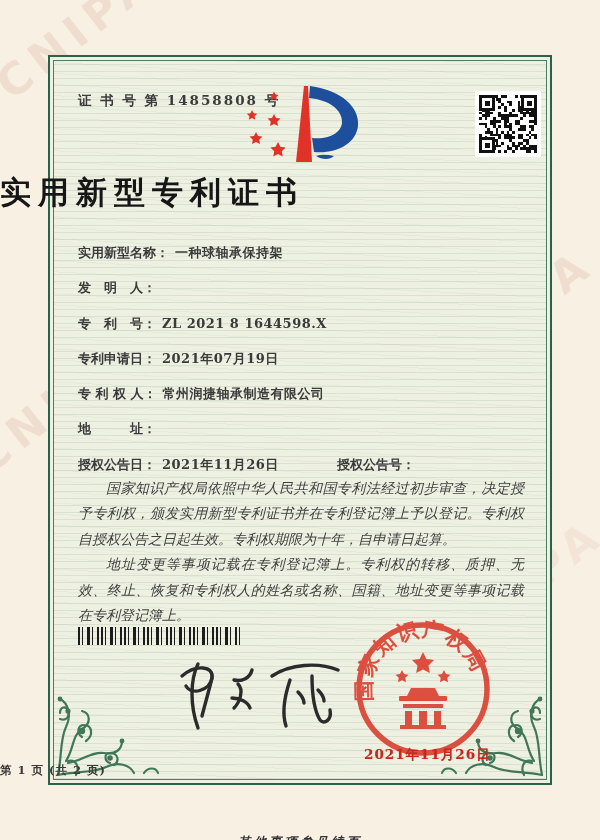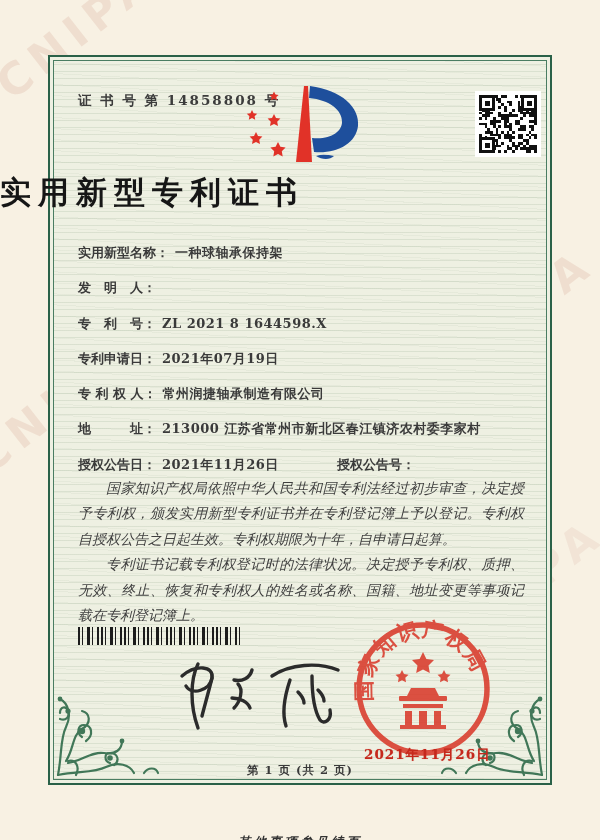--- a/index.html
+++ b/index.html
@@ -102,21 +102,21 @@
   .signature { position:absolute; left:168px; top:650px; width:185px; height:92px; }
 
   .seal { position:absolute; left:352px; top:618px; width:142px; height:142px; }
   .seal-date {
     position:absolute; left:364px; top:746px;
     font-size:13.5px; font-weight:bold; color:#c5281c; letter-spacing:1px;
     text-shadow:0 0 1px rgba(197,40,28,0.4);
   }
 
   .page-info {
-    position:absolute; left:0; top:763px; width:100%; text-align:center;
+    position:absolute; left:0; top:763px; width:100%; text-align:left;
     font-size:11.5px; color:#3a3a3a; font-weight:600; letter-spacing:1px;
   }
   .footer-note {
     position:absolute; left:0; top:834px; width:100%; text-align:center;
     font-size:12.5px; color:#333; font-weight:600; letter-spacing:3px; font-style:italic;
   }
 </style>
 </head>
 <body>
 
@@ -654,34 +654,33 @@
     <div class="field-row">
       <span class="field-label">专利申请日：</span>
       <span class="field-value">2021年07月19日</span>
     </div>
     <div class="field-row">
       <span class="field-label">专 利 权 人：</span>
       <span class="field-value">常州润捷轴承制造有限公司</span>
     </div>
     <div class="field-row">
       <span class="field-label">地　　　址：</span>
-      <span class="field-value">213000 江苏省常州市新北区春江镇济农村委李家村</span>
     </div>
     <div class="field-row">
       <span class="field-label">授权公告日：</span>
       <span class="field-value">2021年11月26日</span>
       <span class="field-pair2">
         <span class="field-label">授权公告号：</span>
       </span>
     </div>
   </div>
 
   <div class="paragraphs">
     <p>国家知识产权局依照中华人民共和国专利法经过初步审查，决定授予专利权，颁发实用新型专利证书并在专利登记簿上予以登记。专利权自授权公告之日起生效。专利权期限为十年，自申请日起算。</p>
-    <p>专利证书记载专利权登记时的法律状况。决定授予专利权、质押、无效、终止、恢复和专利权人的姓名或名称、国籍、地址变更等事项记载在专利登记簿上。</p>
+    <p>地址变更等事项记载在专利登记簿上。专利权的转移、质押、无效、终止、恢复和专利权人的姓名或名称、国籍、地址变更等事项记载在专利登记簿上。</p>
   </div>
 
   <div class="barcode"></div>
 
 
   <svg class="signature" viewBox="0 0 185 92">
     <g fill="none" stroke="#2b2b2b" stroke-width="3.4" stroke-linecap="round" stroke-linejoin="round">
       <path d="M30,14 C22,30 22,56 30,78"></path>
       <path d="M14,26 C28,14 46,16 44,28 C42,40 24,46 18,36"></path>
       <path d="M44,28 C40,44 36,58 34,66"></path>

